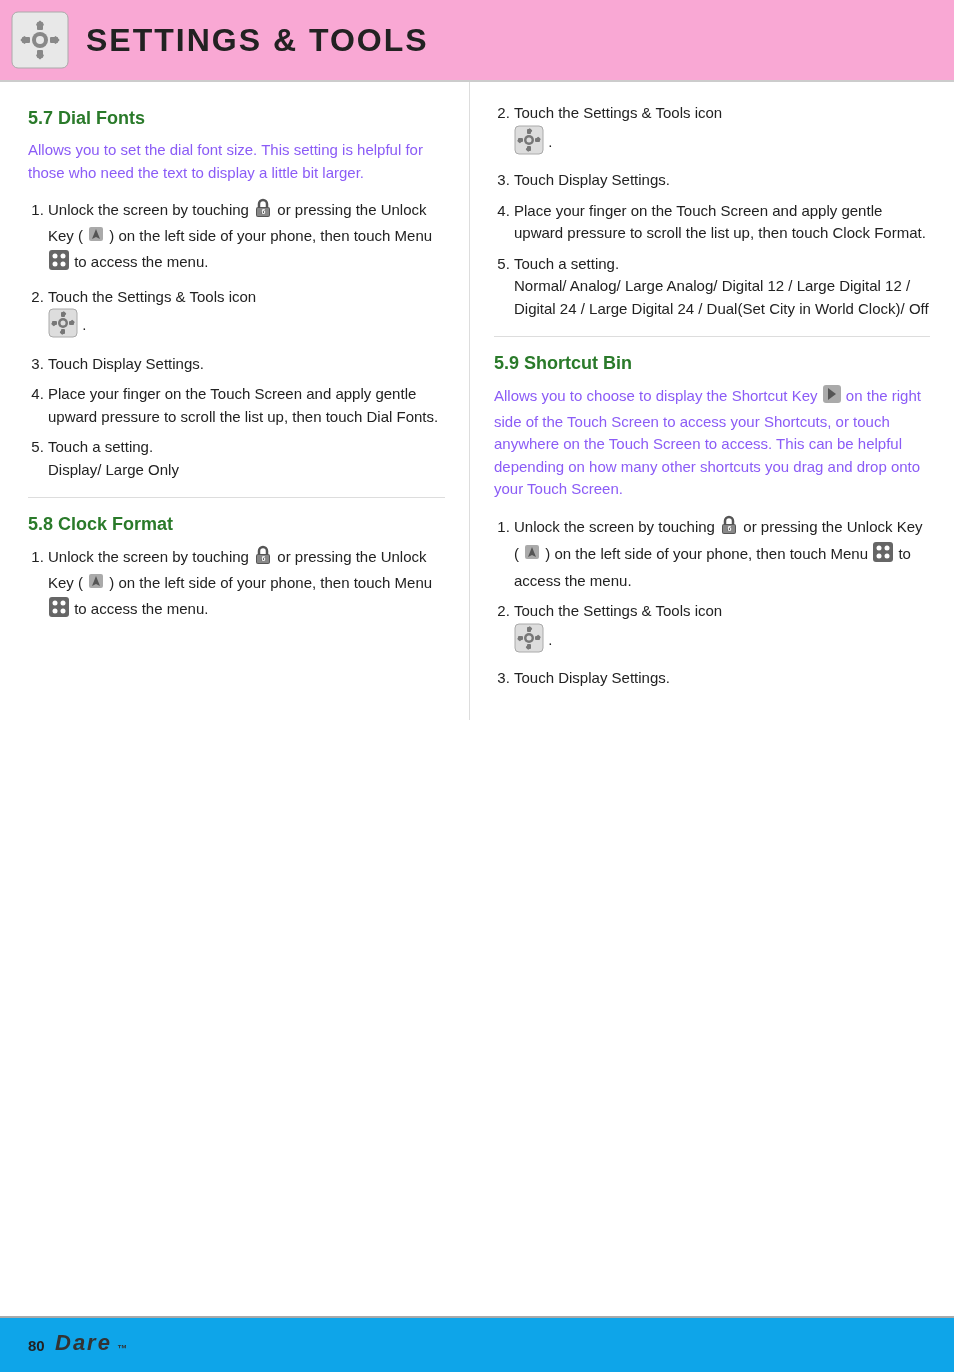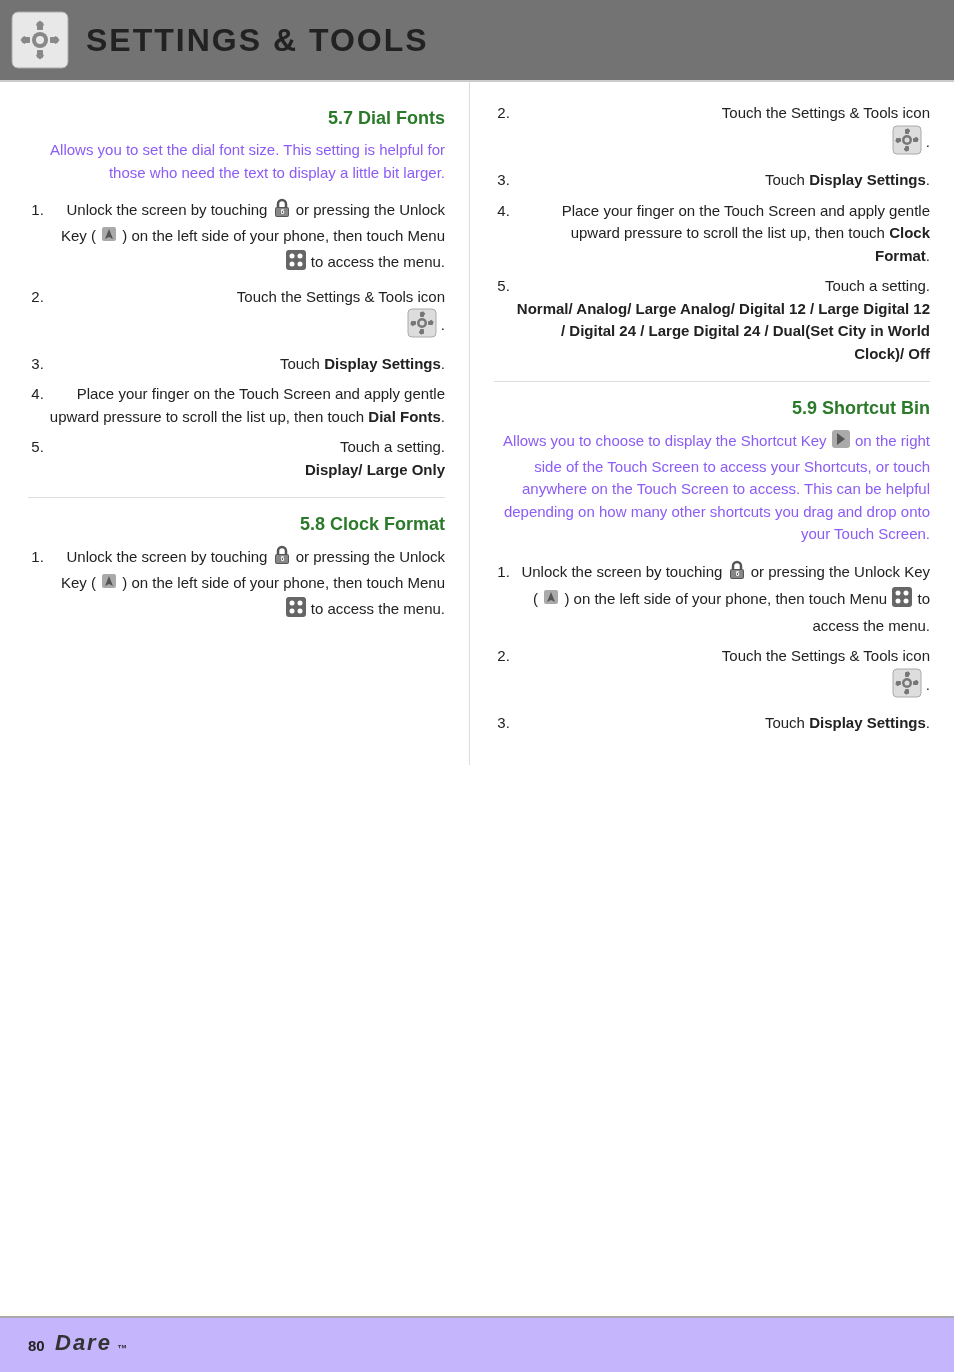--- a/index.html
+++ b/index.html
@@ -12,42 +12,41 @@
       color: #222;
       position: relative;
     }
 
     
     .header {
       display: flex;
       align-items: center;
       padding: 10px 20px 10px 10px;
       border-bottom: 2px solid #ccc;
-      background: #737373;
+      background: #f9a8d4;
     }
     .header-icon {
       width: 60px;
       height: 60px;
       margin-right: 16px;
       flex-shrink: 0;
     }
     .header-title {
       font-size: 32px;
       font-weight: 900;
       letter-spacing: 2px;
       color: #222;
       text-transform: uppercase;
     }
 
     
     .content {
       display: flex;
       flex-direction: row;
       padding: 0;
-      text-align: right;
     }
     .col-left {
       width: 470px;
       padding: 20px 24px 20px 28px;
       border-right: 1px solid #ddd;
     }
     .col-right {
       width: 484px;
       padding: 20px 24px 20px 24px;
     }
@@ -75,21 +74,21 @@
       margin-bottom: 10px;
     }
     ol li {
       margin-bottom: 8px;
       line-height: 1.5;
       font-size: 15px;
     }
 
     
     .bold {
-      font-weight: bold;
+      font-weight: normal;
     }
 
     
     .inline-icon {
       display: inline-block;
       vertical-align: middle;
     }
 
     
     .section-sep {
@@ -101,21 +100,21 @@
     
     .footer {
       position: absolute;
       bottom: 0;
       left: 0;
       right: 0;
       border-top: 2px solid #aaa;
       padding: 10px 28px;
       display: flex;
       align-items: center;
-      background: #c4b5fd;
+      background: #0ea5e9;
     }
     .footer-page {
       font-size: 15px;
       font-weight: bold;
       color: #222;
       margin-right: 10px;
     }
     .footer-brand {
       font-size: 22px;
       font-weight: bold;

